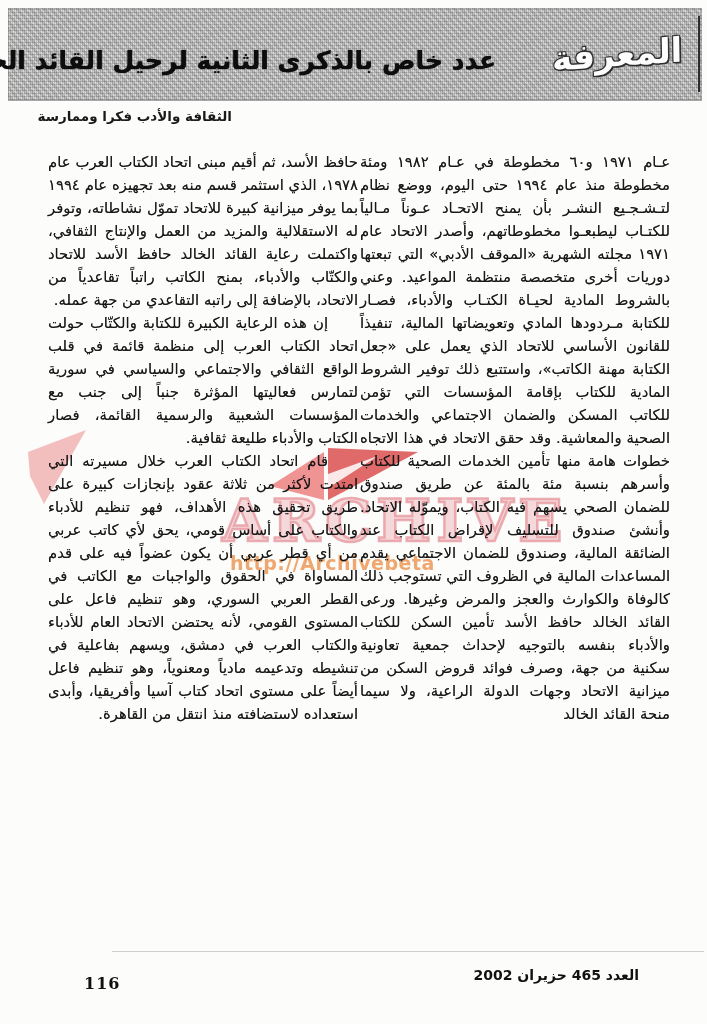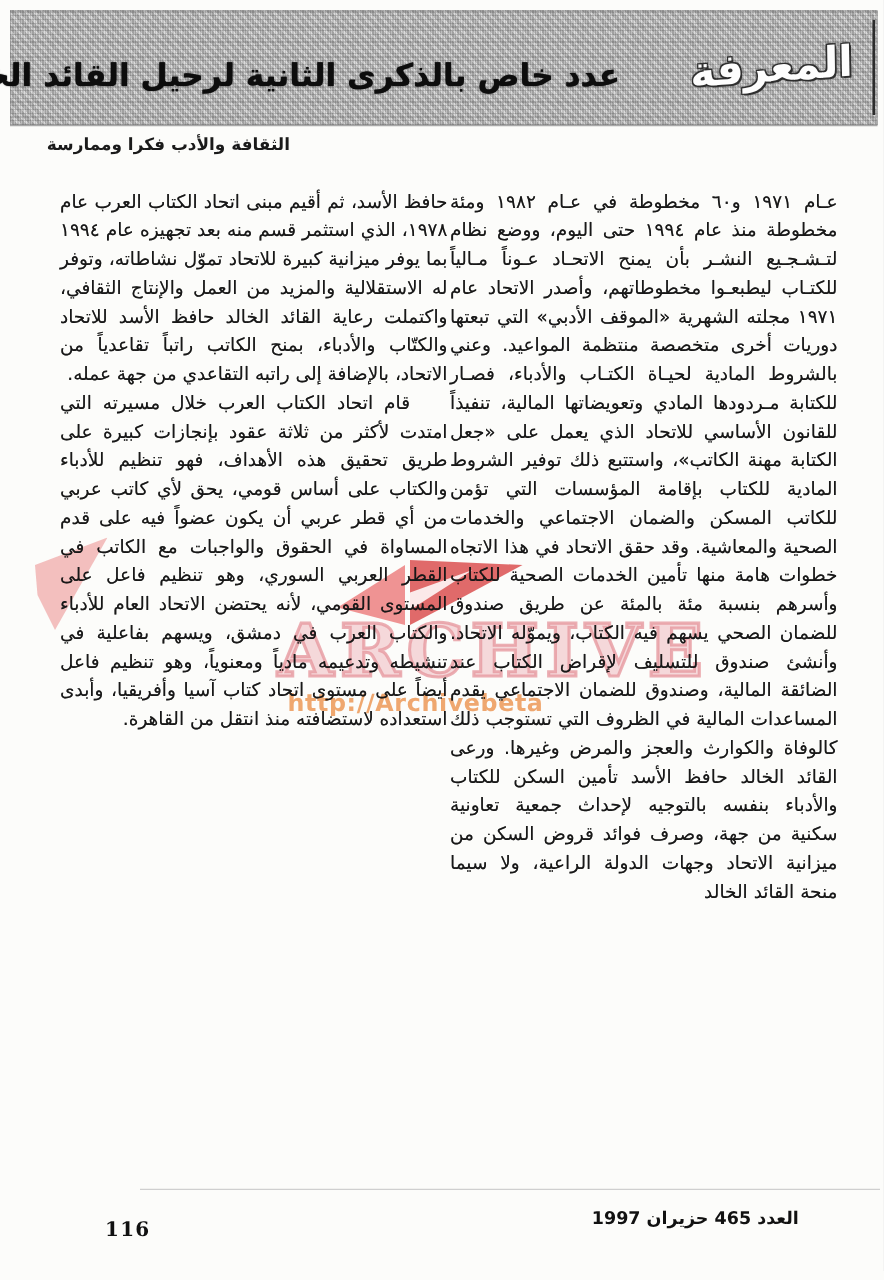--- a/index.html
+++ b/index.html
@@ -107,20 +107,21 @@
   </div>
 
   <div class="col col-right">
 
   <p>عـام ١٩٧١ و٦٠ مخطوطة في عـام ١٩٨٢ ومئة مخطوطة منذ عام ١٩٩٤ حتى اليوم، ووضع نظام لتـشـجـيع النشـر بأن يمنح الاتحـاد عـوناً مـالياً للكتـاب ليطبعـوا مخطوطاتهم، وأصدر الاتحاد عام ١٩٧١ مجلته الشهرية «الموقف الأدبي» التي تبعتها دوريات أخرى متخصصة منتظمة المواعيد. وعني بالشروط المادية لحيـاة الكتـاب والأدباء، فصـار للكتابة مـردودها المادي وتعويضاتها المالية، تنفيذاً للقانون الأساسي للاتحاد الذي يعمل على «جعل الكتابة مهنة الكاتب»، واستتبع ذلك توفير الشروط المادية للكتاب بإقامة المؤسسات التي تؤمن للكاتب المسكن والضمان الاجتماعي والخدمات الصحية والمعاشية. وقد حقق الاتحاد في هذا الاتجاه خطوات هامة منها تأمين الخدمات الصحية للكتاب وأسرهم بنسبة مئة بالمئة عن طريق صندوق للضمان الصحي يسهم فيه الكتاب، ويموّله الاتحاد. وأنشئ صندوق للتسليف لإقراض الكتاب عند الضائقة المالية، وصندوق للضمان الاجتماعي يقدم المساعدات المالية في الظروف التي تستوجب ذلك كالوفاة والكوارث والعجز والمرض وغيرها. ورعى القائد الخالد حافظ الأسد تأمين السكن للكتاب والأدباء بنفسه بالتوجيه لإحداث جمعية تعاونية سكنية من جهة، وصرف فوائد قروض السكن من ميزانية الاتحاد وجهات الدولة الراعية، ولا سيما منحة القائد الخالد</p>
     </div>
 
   <div class="col col-left">
 
   <p>حافظ الأسد، ثم أقيم مبنى اتحاد الكتاب العرب عام ١٩٧٨، الذي استثمر قسم منه بعد تجهيزه عام ١٩٩٤ بما يوفر ميزانية كبيرة للاتحاد تموّل نشاطاته، وتوفر له الاستقلالية والمزيد من العمل والإنتاج الثقافي، واكتملت رعاية القائد الخالد حافظ الأسد للاتحاد والكتّاب والأدباء، بمنح الكاتب راتباً تقاعدياً من الاتحاد، بالإضافة إلى راتبه التقاعدي من جهة عمله.</p>
+      <p>إن هذه الرعاية الكبيرة للكتابة والكتّاب حولت اتحاد الكتاب العرب إلى منظمة قائمة في قلب الواقع الثقافي والاجتماعي والسياسي في سورية لتمارس فعاليتها المؤثرة جنباً إلى جنب مع المؤسسات الشعبية والرسمية القائمة، فصار الكتاب والأدباء طليعة ثقافية.</p>
       <p>قام اتحاد الكتاب العرب خلال مسيرته التي امتدت لأكثر من ثلاثة عقود بإنجازات كبيرة على طريق تحقيق هذه الأهداف، فهو تنظيم للأدباء والكتاب على أساس قومي، يحق لأي كاتب عربي من أي قطر عربي أن يكون عضواً فيه على قدم المساواة في الحقوق والواجبات مع الكاتب في القطر العربي السوري، وهو تنظيم فاعل على المستوى القومي، لأنه يحتضن الاتحاد العام للأدباء والكتاب العرب في دمشق، ويسهم بفاعلية في تنشيطه وتدعيمه مادياً ومعنوياً، وهو تنظيم فاعل أيضاً على مستوى اتحاد كتاب آسيا وأفريقيا، وأبدى استعداده لاستضافته منذ انتقل من القاهرة.</p>
     </div>
 
   <div class="footer-rule"></div>
   <div class="footer-page-number">116</div>
-  <div class="footer-issue-line">العدد 465 حزيران 1997</div>
+  <div class="footer-issue-line">العدد 465 حزيران 2002</div>
 
 </div>
 
 </body></html>

